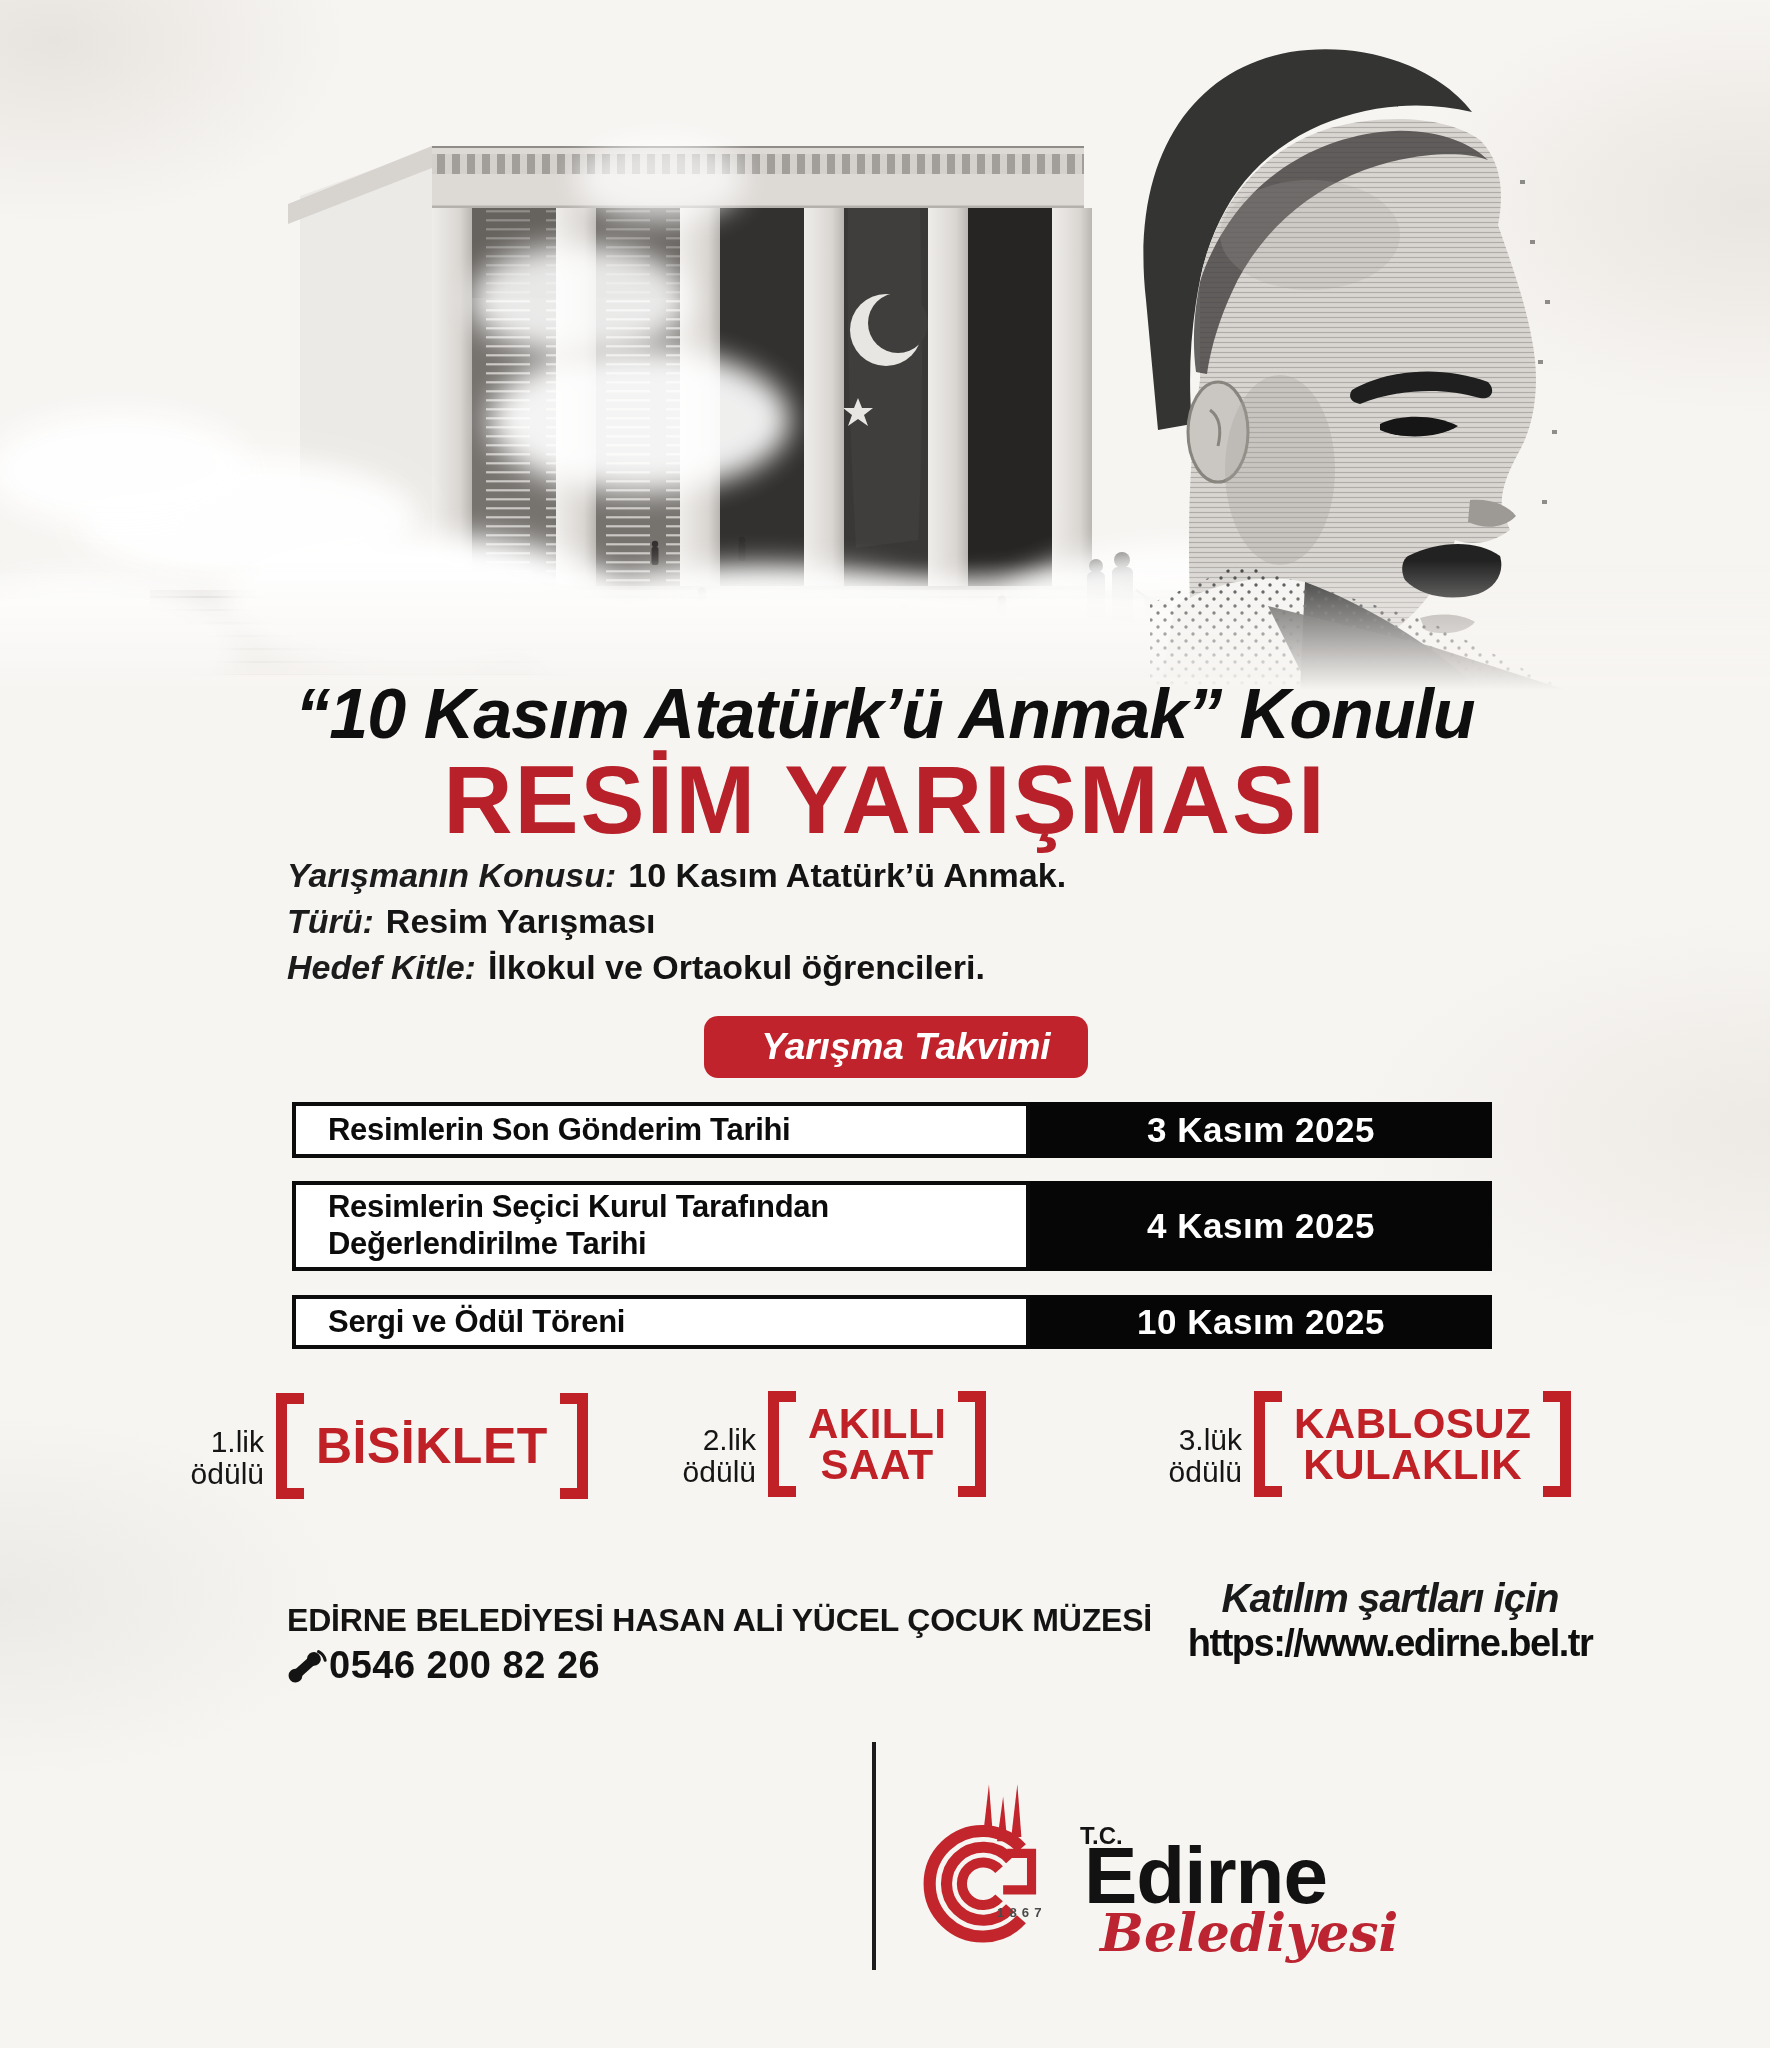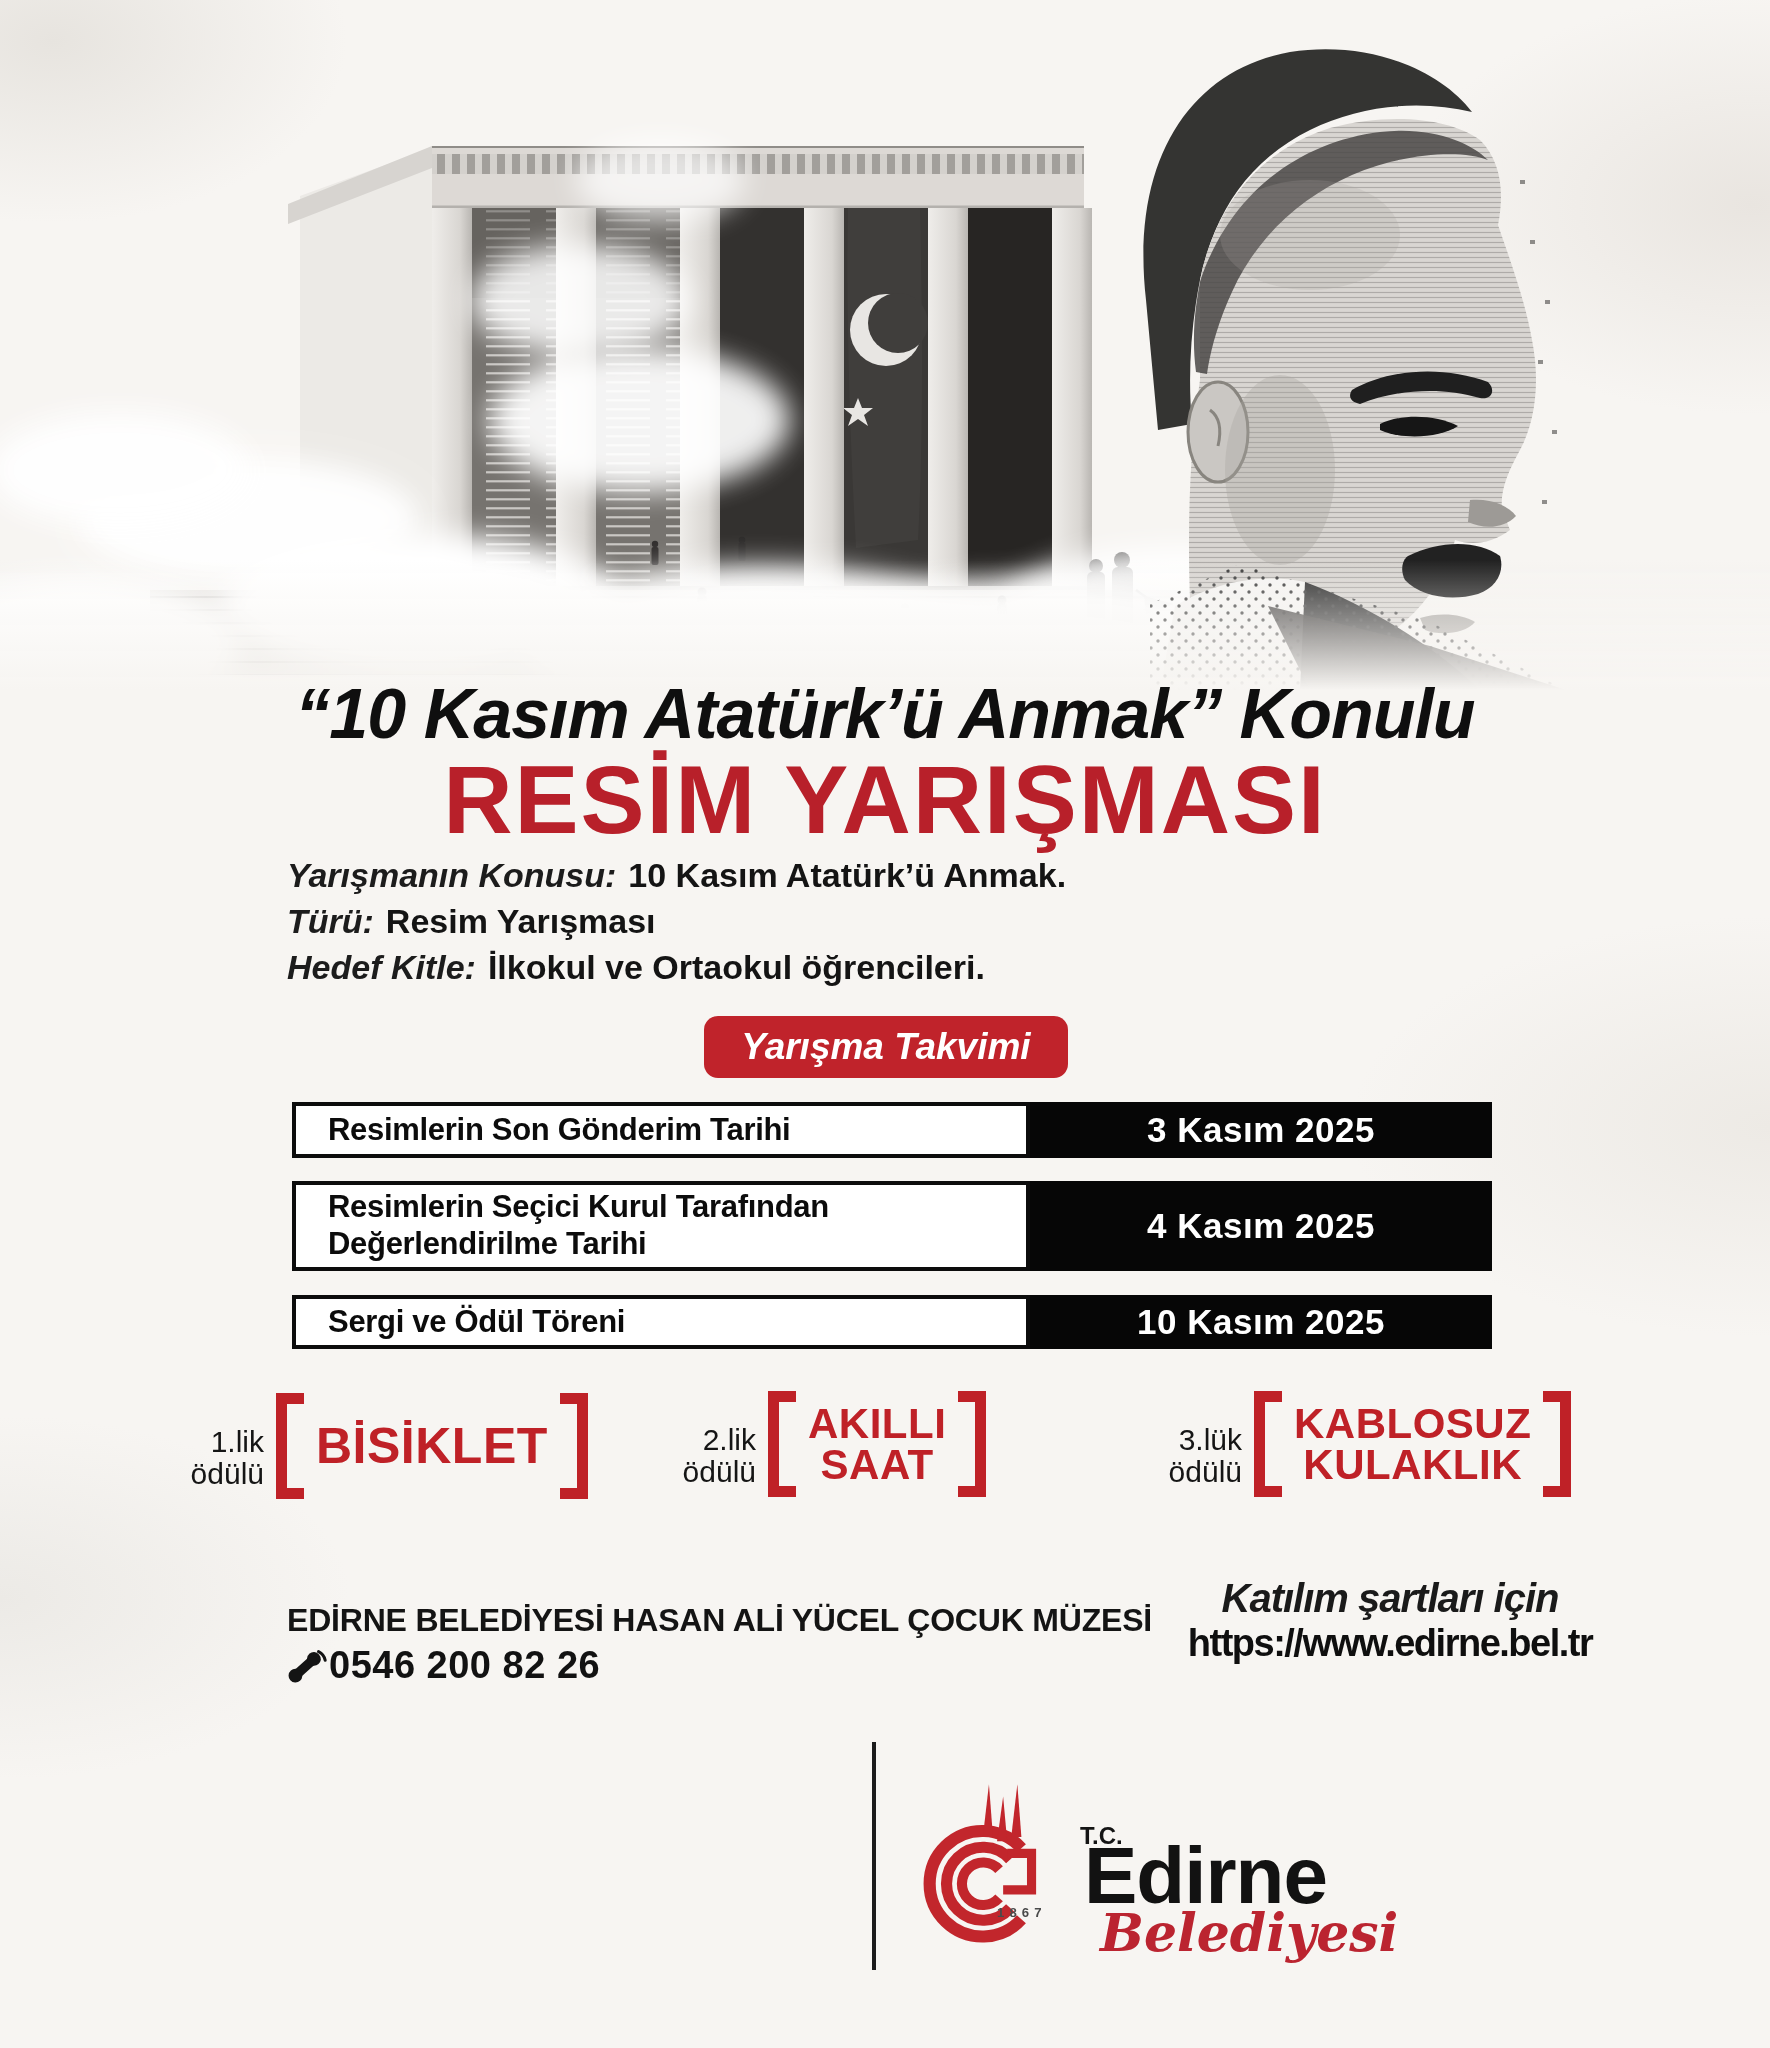--- a/index.html
+++ b/index.html
@@ -27,21 +27,21 @@
 
   
   .info{position:absolute; left:287px; top:856px;}
   .info-line{display:flex; align-items:baseline; gap:12px; height:46px; font-size:34px; white-space:nowrap;}
   .info-label{font-style:italic; font-weight:600; color:#1c1c1c;}
   .info-value{font-weight:800; color:#141414;}
 
   
   .badge{position:absolute; left:704px; top:1016px; width:364px; height:62px; background:#c0232b;
     border-radius:14px; color:#ffffff; display:flex; align-items:center; justify-content:center;
-    font-style:italic; font-weight:800; font-size:37px;}
+    font-style:italic; font-weight:800; font-size:37px;padding-left:20px;}
   .cal-row{position:absolute; left:292px; width:1200px; display:flex; align-items:stretch;}
   .cal-r1{top:1102px; height:56px;}
   .cal-r2{top:1181px; height:90px;}
   .cal-r3{top:1295px; height:54px;}
   .cal-label{width:738px; background:#ffffff; border:4px solid #0c0c0c; box-sizing:border-box;
     display:flex; align-items:center; padding:0 32px; font-size:31px; font-weight:700;
     color:#0c0c0c; line-height:1.18; letter-spacing:-0.3px;}
   .cal-date{flex:1; background:#060606; color:#ffffff; display:flex; align-items:center;
     justify-content:center; font-size:35px; font-weight:800; letter-spacing:0.5px;}
 

